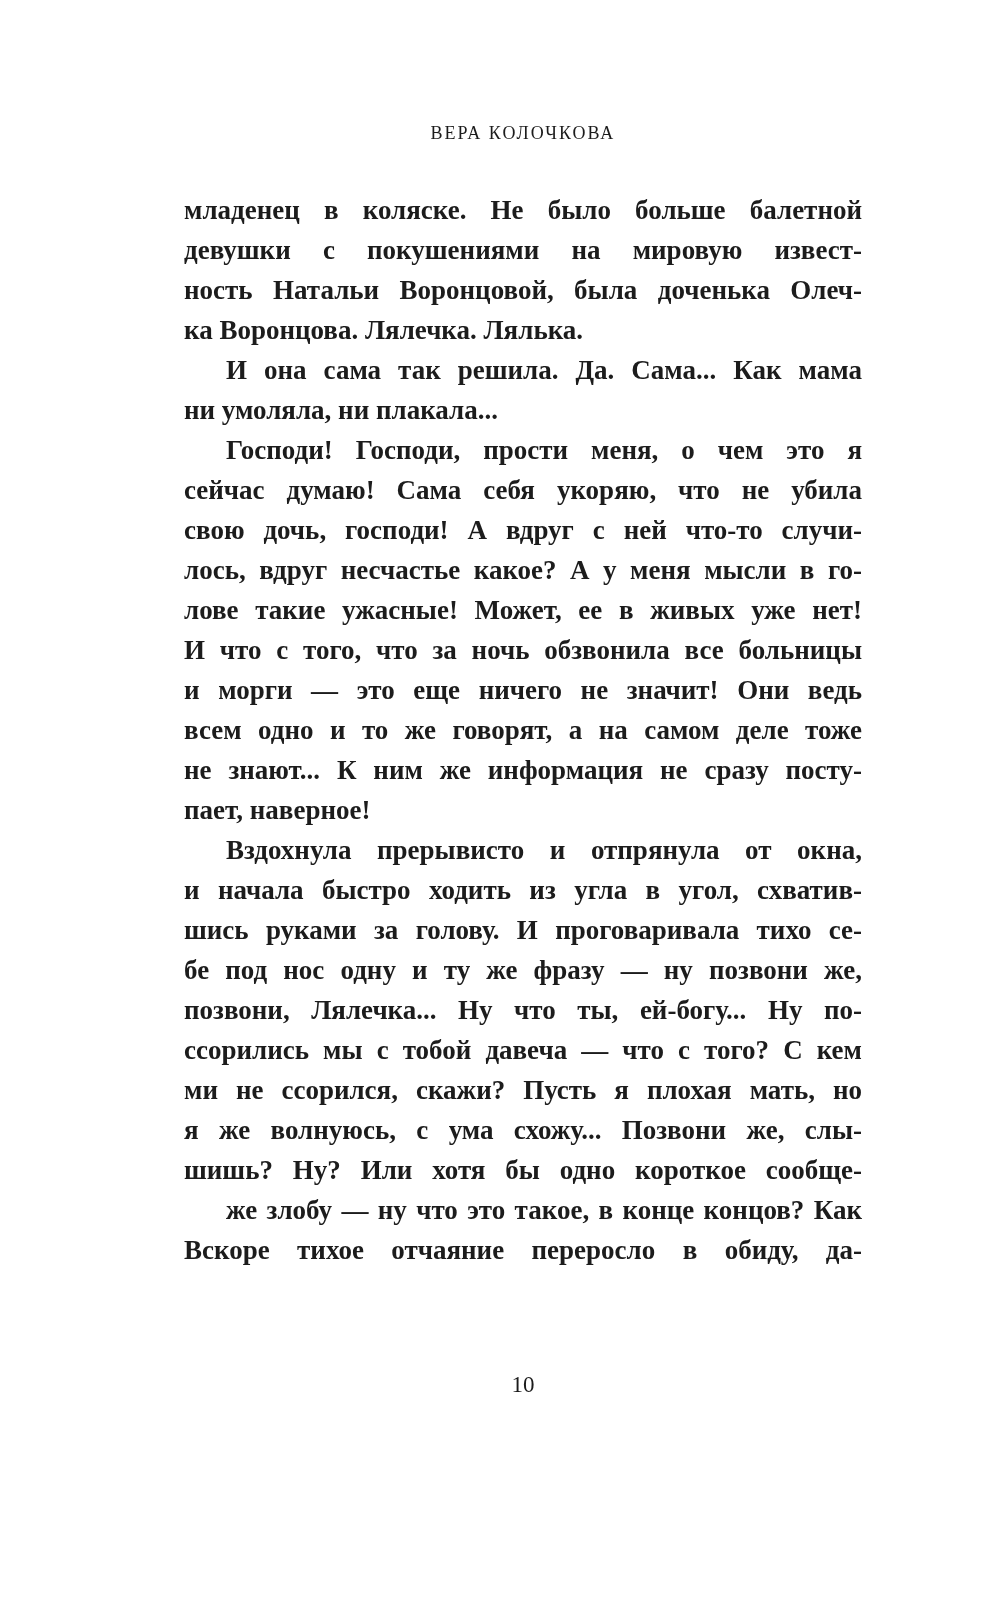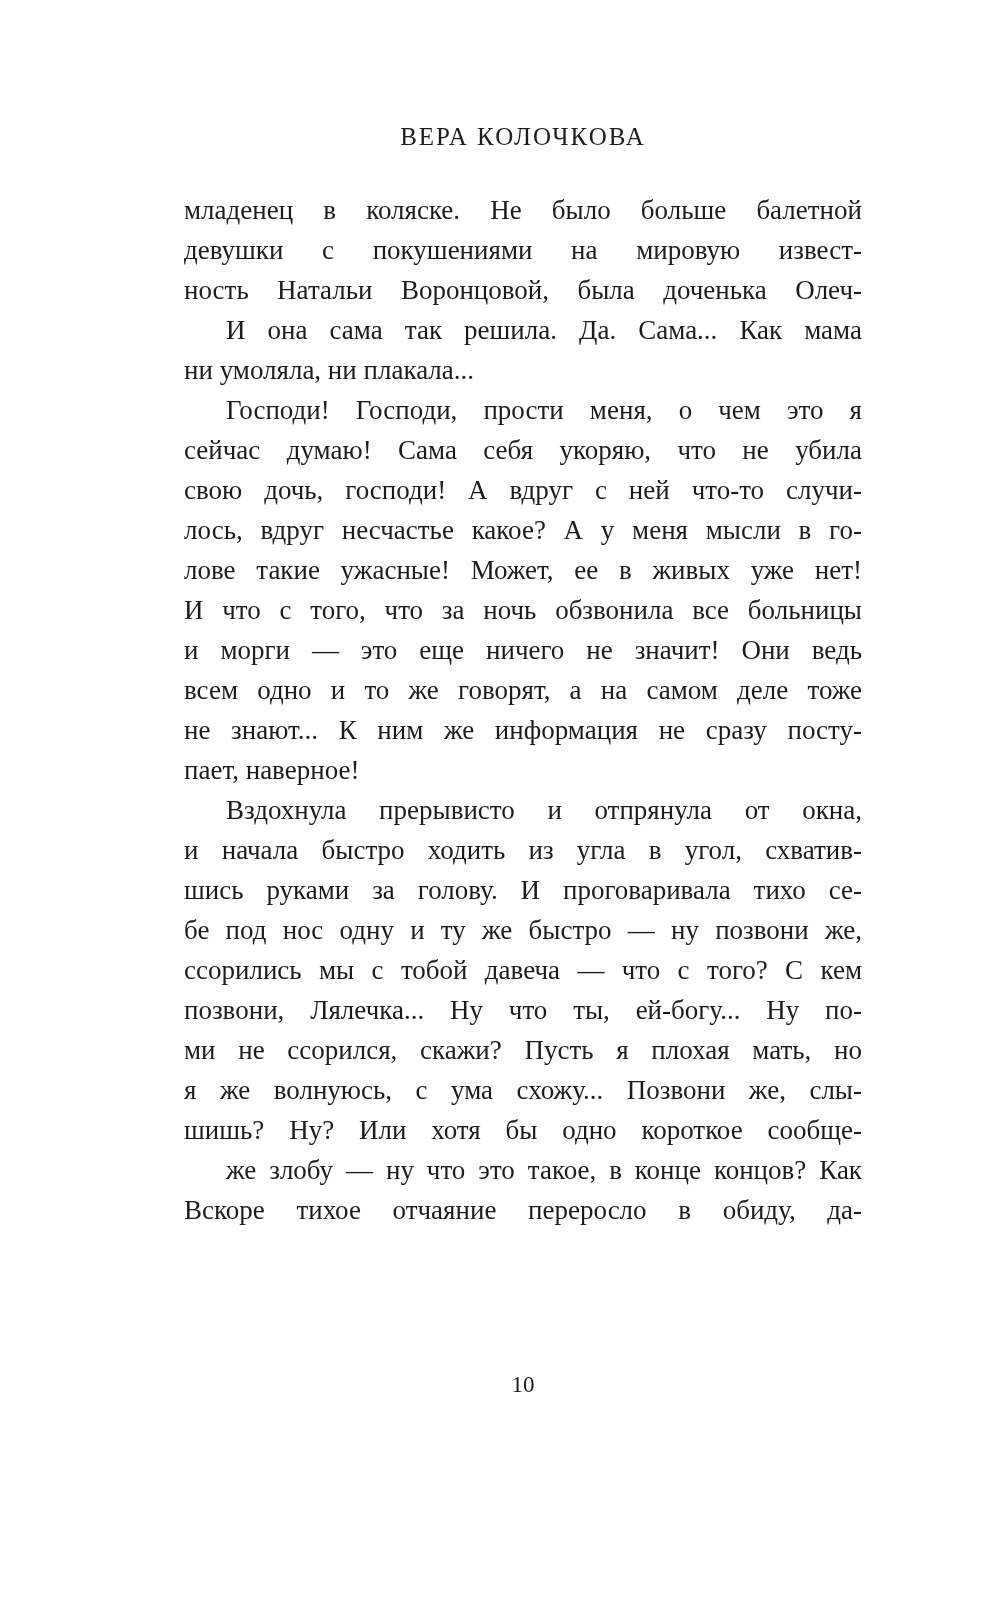--- a/index.html
+++ b/index.html
@@ -15,33 +15,33 @@
     font-family: "Liberation Serif", "DejaVu Serif", serif;
     color: #1c1c1c;
     overflow: hidden;
   }
   .running-header {
     position: absolute;
     top: 123px;
     left: 184px;
     width: 678px;
     text-align: center;
-    font-size: 25px;
+    font-size: 18px;
     letter-spacing: 2px;
     font-weight: normal;
   }
   .body-text {
     position: absolute;
     top: 190px;
     left: 184px;
     width: 678px;
     font-size: 27px;
     line-height: 40px;
   }
-  .para { margin: 0; padding: 0; }
+  .para { margin: 0; padding: 0; font-weight: bold; }
   .line {
     text-align: justify;
     text-align-last: justify;
     white-space: normal;
     height: 40px;
     overflow: visible;
   }
   .line.last {
     text-align-last: left;
   }
@@ -61,20 +61,21 @@
 <body>
 
 <div class="page">
   <div class="running-header">ВЕРА КОЛОЧКОВА</div>
 
   <div class="body-text">
       <div class="para">
         <div class="line">младенец в коляске. Не было больше балетной</div>
         <div class="line">девушки с покушениями на мировую извест-</div>
         <div class="line">ность Натальи Воронцовой, была доченька Олеч-</div>
+        <div class="line last">ка Воронцова. Лялечка. Лялька.</div>
       </div>
       <div class="para indent">
         <div class="line">И она сама так решила. Да. Сама... Как мама</div>
         <div class="line last">ни умоляла, ни плакала...</div>
       </div>
       <div class="para indent">
         <div class="line">Господи! Господи, прости меня, о чем это я</div>
         <div class="line">сейчас думаю! Сама себя укоряю, что не убила</div>
         <div class="line">свою дочь, господи! А вдруг с ней что-то случи-</div>
         <div class="line">лось, вдруг несчастье какое? А у меня мысли в го-</div>
@@ -82,23 +83,23 @@
         <div class="line">И что с того, что за ночь обзвонила все больницы</div>
         <div class="line">и морги — это еще ничего не значит! Они ведь</div>
         <div class="line">всем одно и то же говорят, а на самом деле тоже</div>
         <div class="line">не знают... К ним же информация не сразу посту-</div>
         <div class="line last">пает, наверное!</div>
       </div>
       <div class="para indent">
         <div class="line">Вздохнула прерывисто и отпрянула от окна,</div>
         <div class="line">и начала быстро ходить из угла в угол, схватив-</div>
         <div class="line">шись руками за голову. И проговаривала тихо се-</div>
-        <div class="line">бе под нос одну и ту же быстро — ну позвони же,</div>
+        <div class="line">бе под нос одну и ту же фразу — ну позвони же,</div>
+        <div class="line">позвони, Лялечка... Ну что ты, ей-богу... Ну по-</div>
         <div class="line">ссорились мы с тобой давеча — что с того? С кем</div>
-        <div class="line">позвони, Лялечка... Ну что ты, ей-богу... Ну по-</div>
         <div class="line">ми не ссорился, скажи? Пусть я плохая мать, но</div>
         <div class="line">я же волнуюсь, с ума схожу... Позвони же, слы-</div>
         <div class="line">шишь? Ну? Или хотя бы одно короткое сообще-</div>
       </div>
       <div class="para indent">
         <div class="line">же злобу — ну что это такое, в конце концов? Как</div>
         <div class="line">Вскоре тихое отчаяние переросло в обиду, да-</div>
       </div>
     </div>
 

